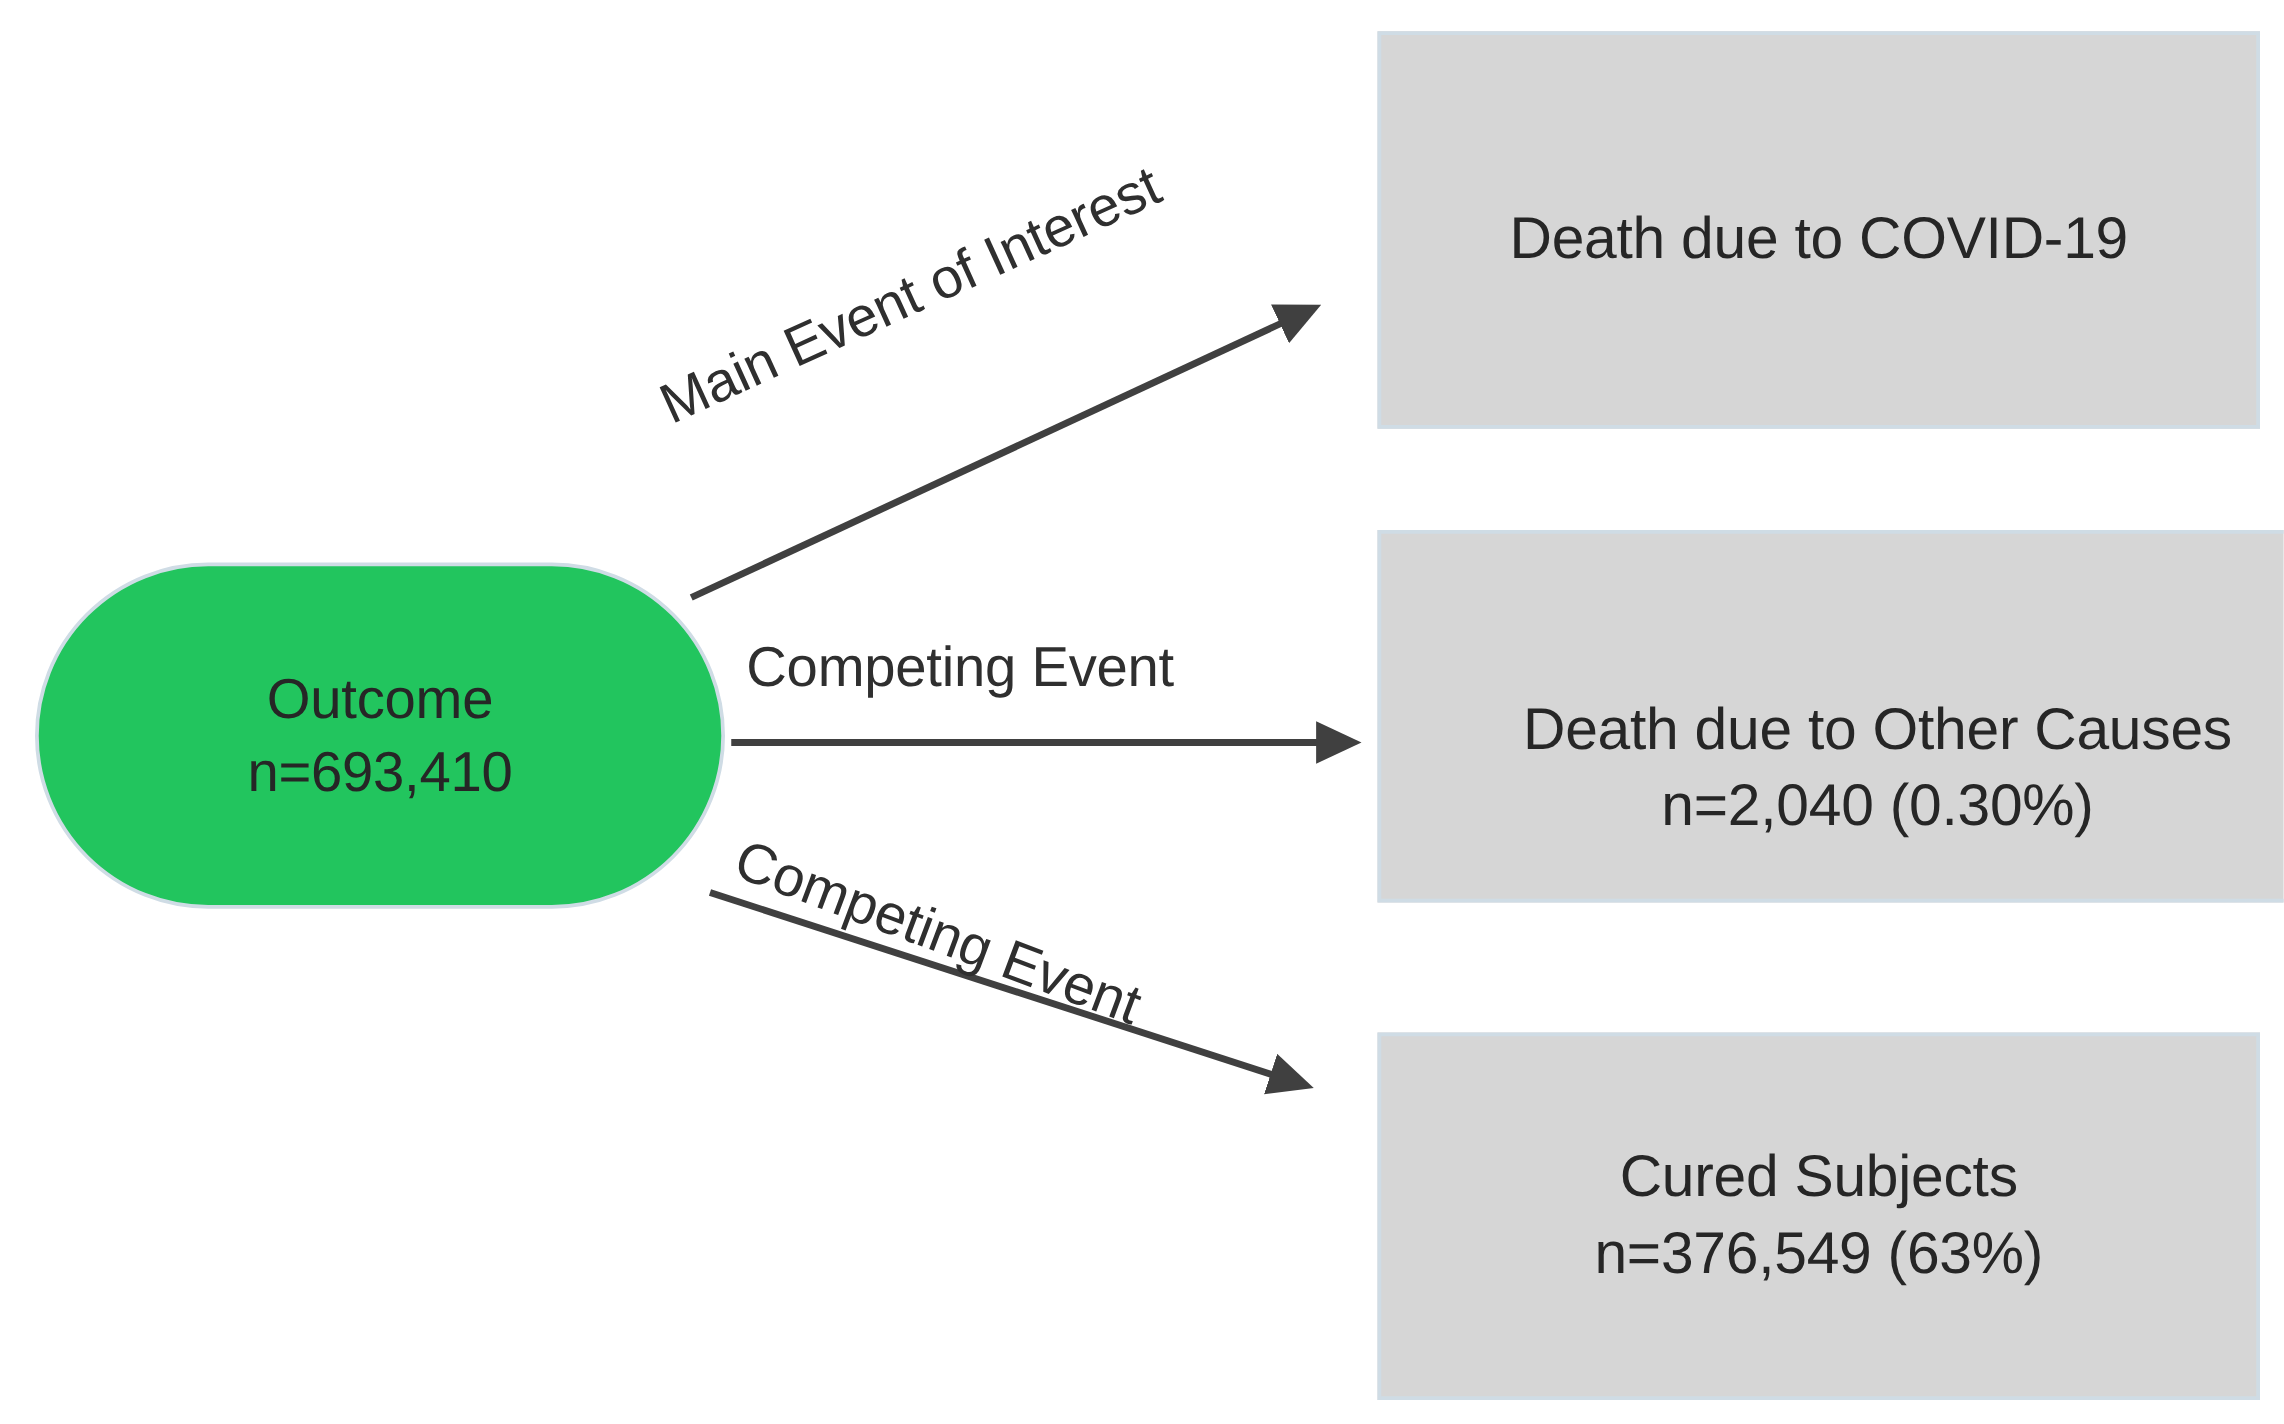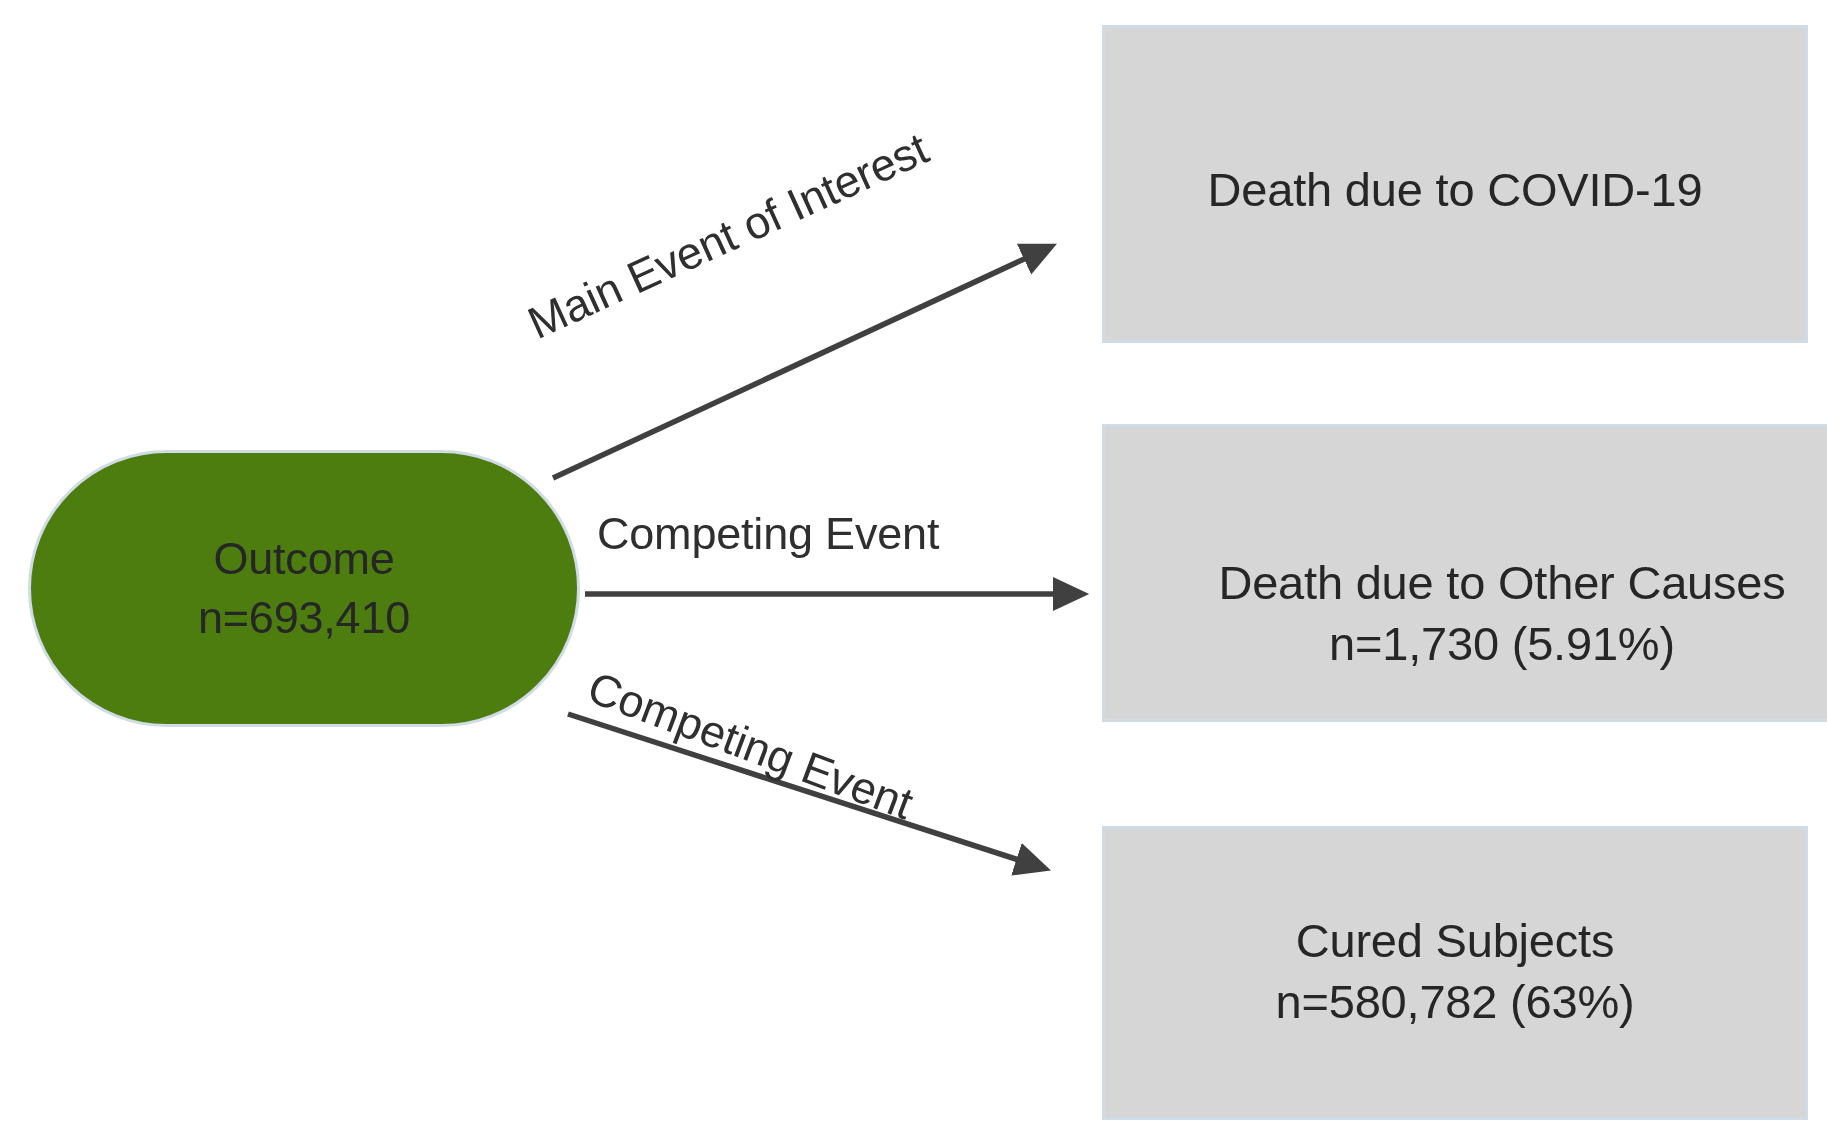--- a/index.html
+++ b/index.html
@@ -30,21 +30,21 @@
     color: #262626;
   }
   .node .line {
     white-space: nowrap;
     line-height: 1.30;
     font-size: 47px;
     letter-spacing: -0.2px;
   }
   .node.rounded {
     border-radius: 140px;
-    background: #4d7c0f;
+    background: #22c55e;
     border: 3px solid #cfdce5;
   }
   .node.rounded .line { font-size: 45px; }
 
   #node-outcome   { left: 28px;   top: 450px; width: 552px; height: 277px; }
   #node-covid     { left: 1102px; top: 25px;  width: 706px; height: 318px; }
   #node-other     { left: 1102px; top: 424px; width: 800px; height: 298px; }
   #node-cured     { left: 1102px; top: 826px; width: 706px; height: 294px; }
 
   
@@ -111,28 +111,28 @@
 
   <div class="node" id="node-covid">
     <div class="stack">
       <div class="line">Death due to COVID-19</div>
     </div>
   </div>
 
   <div class="node" id="node-other">
     <div class="stack">
       <div class="line">Death due to Other Causes</div>
-      <div class="line">n=1,730 (5.91%)</div>
+      <div class="line">n=2,040 (0.30%)</div>
     </div>
   </div>
 
   <div class="node" id="node-cured">
     <div class="stack">
       <div class="line">Cured Subjects</div>
-      <div class="line">n=580,782 (63%)</div>
+      <div class="line">n=376,549 (63%)</div>
     </div>
   </div>
 
   <div class="edge-label" id="label-main">Main Event of Interest</div>
 
   <div class="edge-label" id="label-comp1">Competing Event</div>
 
   <div class="edge-label" id="label-comp2">Competing Event</div>
 
 </div>

